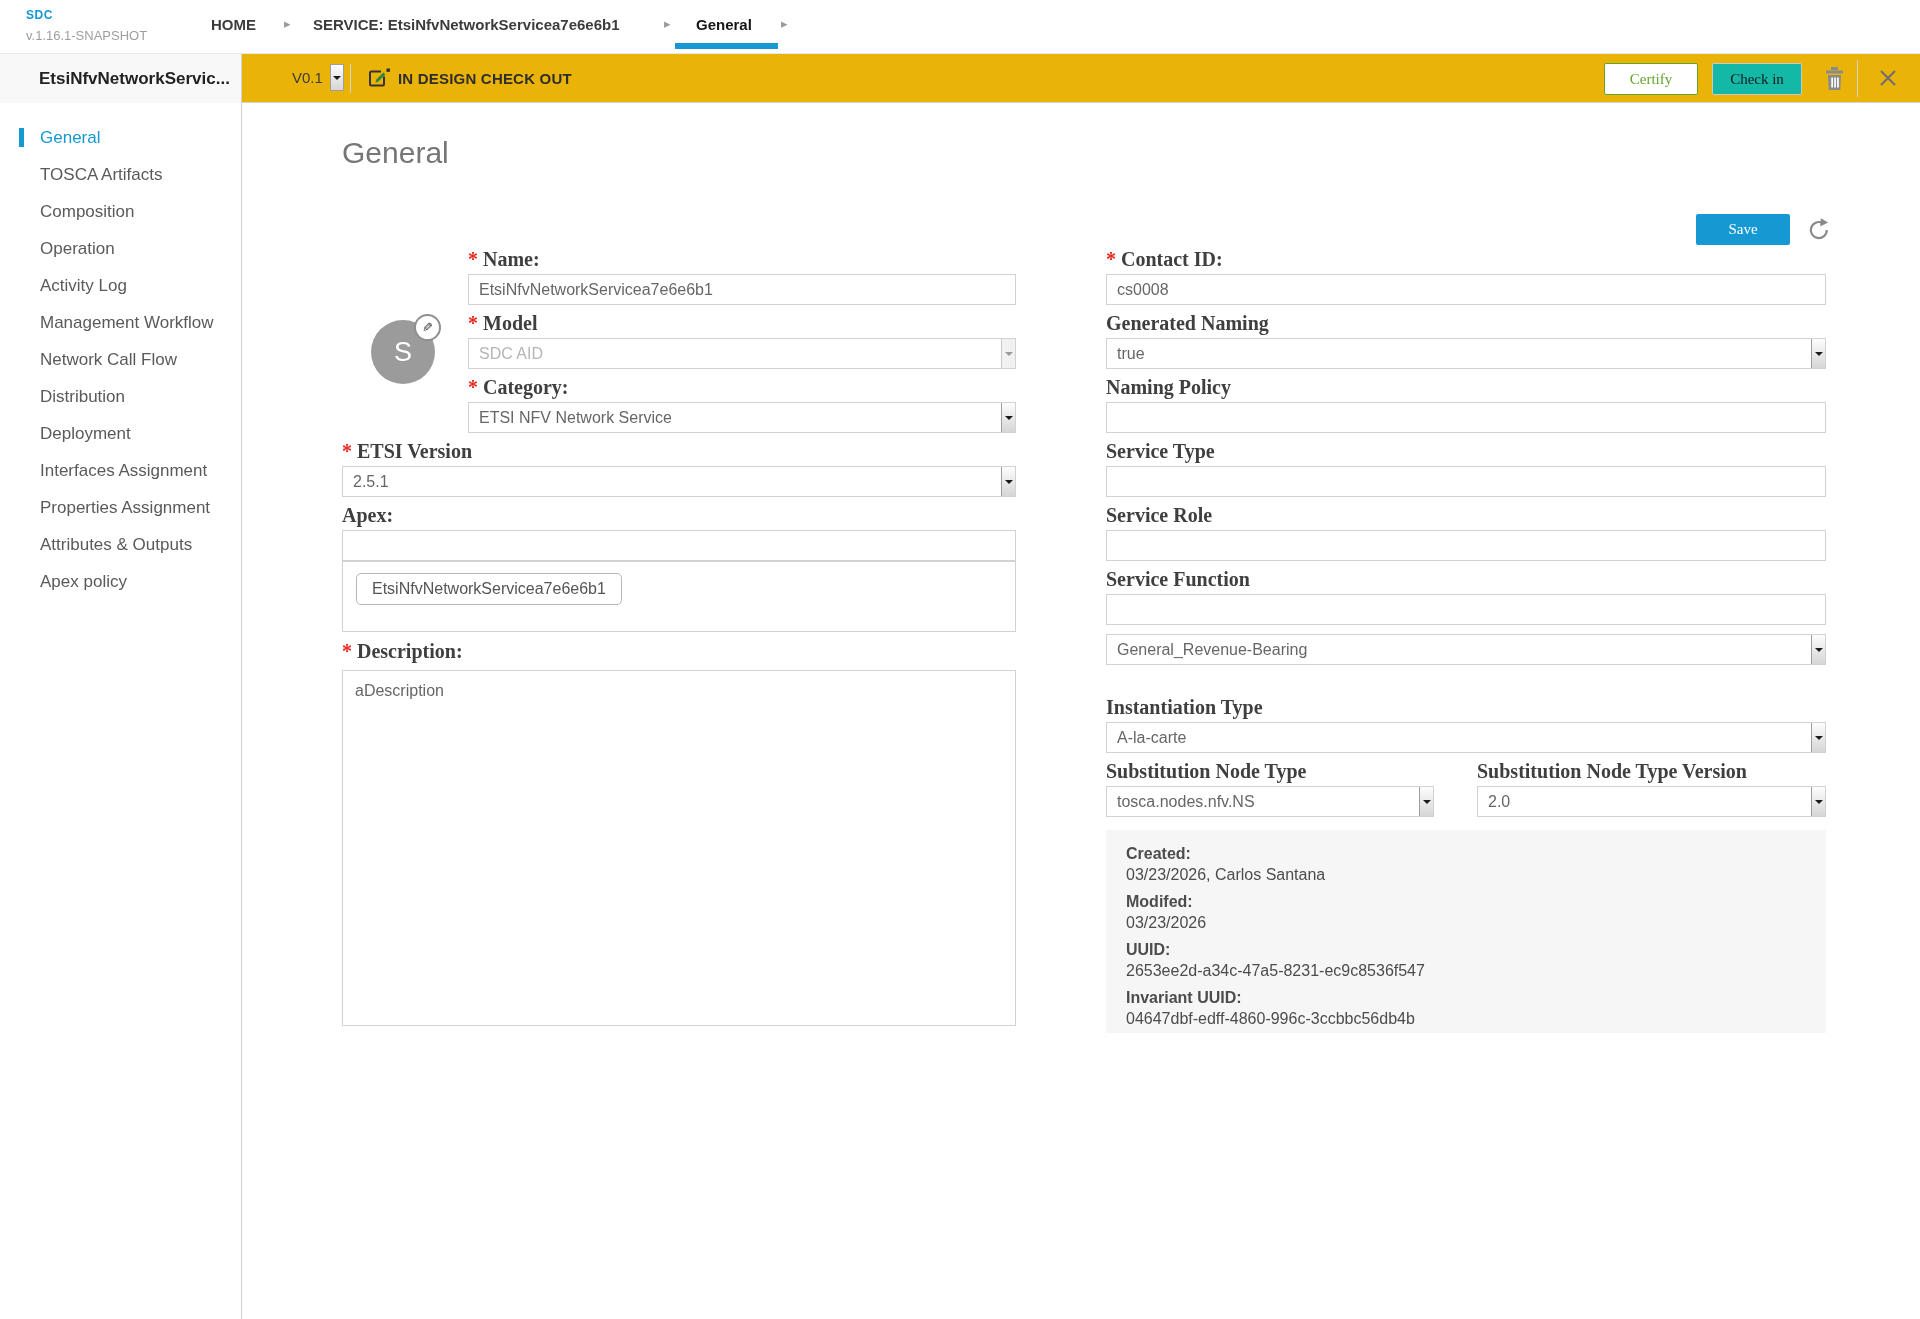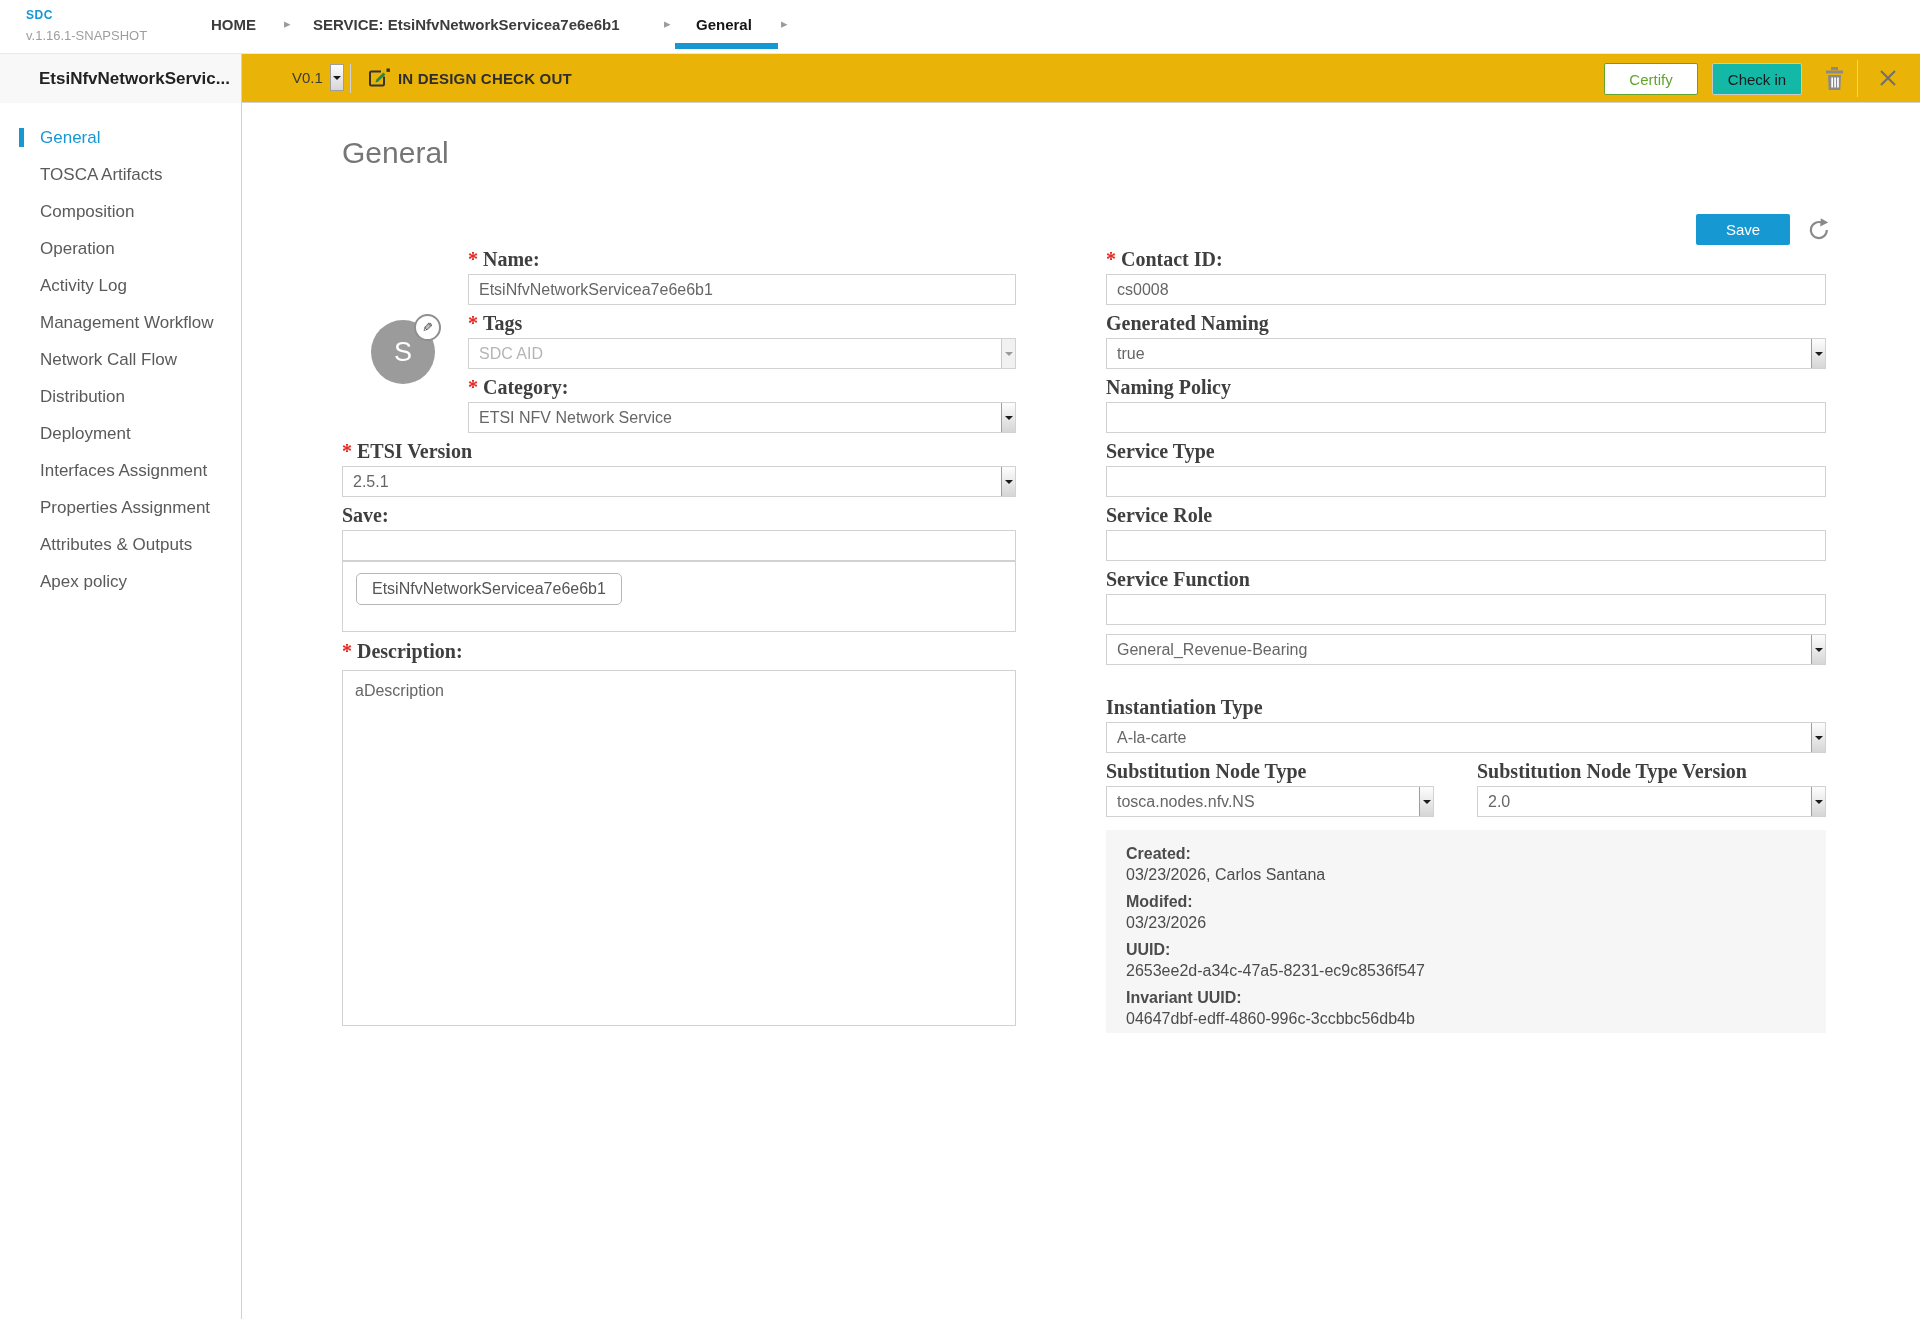--- a/index.html
+++ b/index.html
@@ -26,21 +26,21 @@
 
   
   #toolbar{position:absolute;left:0;top:54px;width:1920px;height:49px;background:#eab308;border-bottom:1px solid var(--border);}
   .entity-box{position:absolute;left:0;top:0;width:242px;height:49px;background:#f8f8f8;border-right:1px solid var(--border);display:flex;align-items:center;padding-left:39px;font-size:17px;font-weight:700;color:#222;}
   .ver-label{position:absolute;left:292px;top:15px;font-size:15px;color:#3c3c3c;}
   .stepper{position:absolute;left:330px;top:64px;width:14px;height:27px;border:1px solid #9e9e9e;background:linear-gradient(#fdfdfd,#d6d6d6);display:flex;align-items:center;justify-content:center;cursor:pointer;}
   .stepper:after{content:"";width:0;height:0;border:4px solid transparent;border-top-color:#1a1a1a;margin-top:4px;}
   .tb-divider{position:absolute;width:1px;background:var(--border);}
   .status-icon{position:absolute;left:366px;top:67px;}
   .status-label{position:absolute;left:398px;top:70px;font-size:15px;font-weight:700;color:#2e2e2e;letter-spacing:.2px;}
-  .btn{position:absolute;top:63px;height:32px;font-size:15px;border-radius:2px;display:flex;align-items:center;justify-content:center;cursor:pointer;font-family:Liberation Sans, sans-serif;}
+  .btn{position:absolute;top:63px;height:32px;font-size:15px;border-radius:2px;display:flex;align-items:center;justify-content:center;cursor:pointer;font-family:Liberation Serif, serif;}
   .btn-certify{left:1604px;width:94px;background:#fff;border:1px solid var(--green);color:var(--green);}
   .btn-checkin{left:1712px;width:90px;background:#14b8a6;border:1px solid #c9c9c9;color:#1a1a1a;}
   .icon-btn{position:absolute;cursor:pointer;background:none;border:none;}
 
   
   #sidebar{position:absolute;left:0;top:103px;width:242px;height:1216px;border-right:1px solid var(--border);background:#fff;padding-top:16px;}
   #sidebar .item{position:relative;height:37px;line-height:37px;padding-left:40px;font-size:17px;color:#5a5a5a;cursor:pointer;white-space:nowrap;}
   #sidebar .item.active{color:var(--accent);}
   #sidebar .item.active::before{content:"";position:absolute;left:19px;top:9px;width:5px;height:19px;background:var(--accent);}
 
@@ -161,21 +161,21 @@
   <div class="avatar-badge">
       <span>✎</span>
     </div>
 
   <div class="field" style="left:468px;top:250px;width:548px">
     <span class="lbl"><span class="req">*</span><span>Name:</span></span>
     <input class="tin" value="EtsiNfvNetworkServicea7e6e6b1" style="">
   </div>
 
   <div class="field" style="left:468px;top:314px;width:548px">
-    <span class="lbl"><span class="req">*</span><span>Tags</span></span>
+    <span class="lbl"><span class="req">*</span><span>Model</span></span>
     <div class="sel disabled">
       <span class="txt">SDC AID</span>
       <span class="arr"></span>
     </div>
   </div>
 
   <div class="field" style="left:468px;top:378px;width:548px">
     <span class="lbl"><span class="req">*</span><span>Category:</span></span>
     <div class="sel">
       <span class="txt">ETSI NFV Network Service</span>
@@ -185,21 +185,21 @@
 
   <div class="field" style="left:342px;top:442px;width:674px">
     <span class="lbl"><span class="req">*</span><span>ETSI Version</span></span>
     <div class="sel">
       <span class="txt">2.5.1</span>
       <span class="arr"></span>
     </div>
   </div>
 
   <div class="field" style="left:342px;top:506px;width:674px">
-    <span class="lbl"><span>Save:</span></span>
+    <span class="lbl"><span>Apex:</span></span>
     <input class="tin" value="" style="">
   </div>
   <div class="tagbox">
     <span class="chip">EtsiNfvNetworkServicea7e6e6b1</span>
   </div>
 
   <div class="field" style="left:342px;top:642px;width:674px">
     <span class="lbl"><span class="req">*</span><span>Description:</span></span>
   </div>
   <textarea class="desc" spellcheck="false" style="">aDescription</textarea>

